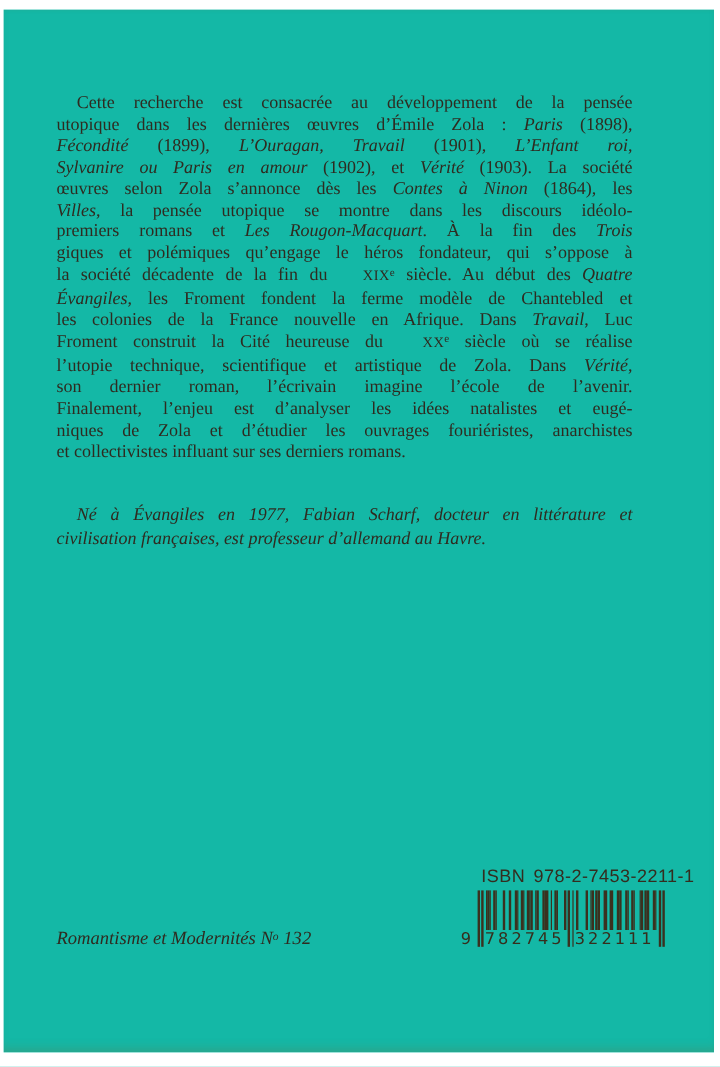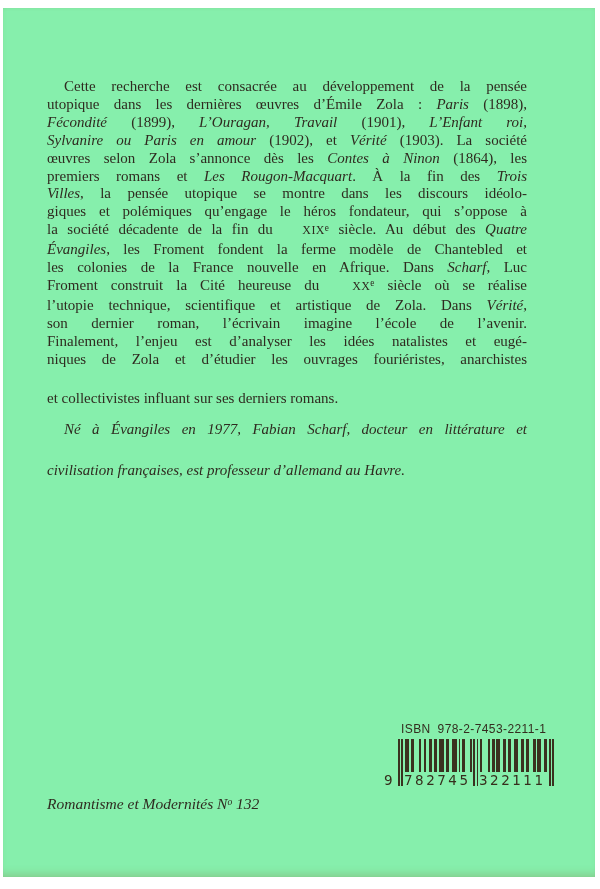--- a/index.html
+++ b/index.html
@@ -2,40 +2,40 @@
 <html><head>
 <meta charset="utf-8">
 <style>
   html,body{margin:0;padding:0;}
   body{
     width:600px;height:889px;position:relative;background:#ffffff;
     font-family:"Liberation Serif","DejaVu Serif",serif;overflow:hidden;
   }
   .cover{
     position:absolute;left:3px;top:8px;width:592px;height:869px;
-    background:#86efac;
+    background:#14b8a6;
     box-shadow:inset 0 -8px 10px -6px rgba(130,95,40,.28), inset 0 2px 4px -3px rgba(130,95,40,.18);
   }
   
   .textblock{position:absolute;color:#2f2b20;}
   .abstract{left:44px;top:70px;width:480px;font-size:15px;line-height:17.9px;}
   .bio{left:44px;top:412px;width:480px;font-size:15px;line-height:19.6px;}
   .series{left:44px;top:765px;width:300px;font-size:15.5px;line-height:19px;}
   .tline{text-align:justify;text-align-last:justify;white-space:nowrap;}
-  .tline.last{text-align-last:left;margin-top:21px;}
+  .tline.last{text-align-last:left;}
   .tline.indent{text-indent:17px;}
   .seg{}
   .i{font-style:italic;}
   .sc{font-size:.8em;letter-spacing:.4px;margin-left:20px;}
   .sup{font-size:.62em;position:relative;top:-.38em;}
   
   .isbn-area{position:absolute;left:395px;top:714px;width:180px;color:#342d1f;}
   .isbn-line{
     font-family:"Liberation Sans","DejaVu Sans",sans-serif;
-    font-size:12px;letter-spacing:.4px;margin:0 0 3px 3px;white-space:nowrap;
+    font-size:15px;letter-spacing:.4px;margin:0 0 3px 3px;white-space:nowrap;
   }
   .isbn-line .num{margin-left:7px;}
   .barcode{position:relative;display:flex;align-items:flex-start;width:157px;height:50px;}
   .module{flex:0 0 auto;width:1.65px;height:33px;}
   .module.bar{background:#3a311f;}
   .module.guard.bar{height:47px;}
   .bc-digit{
     position:absolute;top:33px;
     font-family:"DejaVu Sans","Liberation Sans",sans-serif;
     font-size:13.5px;color:#362e1c;white-space:nowrap;
@@ -48,26 +48,26 @@
 <body>
 
 <div class="cover">
 
   <div class="textblock abstract">
       <div class="tline indent"><span class="seg">Cette recherche est consacrée au développement de la pensée</span></div>
       <div class="tline"><span class="seg">utopique dans les dernières œuvres d’Émile Zola : </span><span class="seg i">Paris</span><span class="seg"> (1898),</span></div>
       <div class="tline"><span class="seg i">Fécondité</span><span class="seg"> (1899), </span><span class="seg i">L’Ouragan, Travail</span><span class="seg"> (1901), </span><span class="seg i">L’Enfant roi</span><span class="seg">,</span></div>
       <div class="tline"><span class="seg i">Sylvanire ou Paris en amour</span><span class="seg"> (1902), et </span><span class="seg i">Vérité</span><span class="seg"> (1903). La société</span></div>
       <div class="tline"><span class="seg">œuvres selon Zola s’annonce dès les </span><span class="seg i">Contes à Ninon</span><span class="seg"> (1864), les</span></div>
+      <div class="tline"><span class="seg i">Villes</span><span class="seg">, la pensée utopique se montre dans les discours idéolo-</span></div>
       <div class="tline"><span class="seg">premiers romans et </span><span class="seg i">Les Rougon-Macquart</span><span class="seg">. À la fin des </span><span class="seg i">Trois</span></div>
-      <div class="tline"><span class="seg i">Villes</span><span class="seg">, la pensée utopique se montre dans les discours idéolo-</span></div>
       <div class="tline"><span class="seg">giques et polémiques qu’engage le héros fondateur, qui s’oppose à</span></div>
       <div class="tline"><span class="seg">la société décadente de la fin du </span><span class="seg sc">XIX</span><span class="seg sup">e</span><span class="seg"> siècle. Au début des </span><span class="seg i">Quatre</span></div>
       <div class="tline"><span class="seg i">Évangiles</span><span class="seg">, les Froment fondent la ferme modèle de Chantebled et</span></div>
-      <div class="tline"><span class="seg">les colonies de la France nouvelle en Afrique. Dans </span><span class="seg i">Scharf</span><span class="seg">, Luc</span></div>
+      <div class="tline"><span class="seg">les colonies de la France nouvelle en Afrique. Dans </span><span class="seg i">Travail</span><span class="seg">, Luc</span></div>
       <div class="tline"><span class="seg">Froment construit la Cité heureuse du </span><span class="seg sc">XX</span><span class="seg sup">e</span><span class="seg"> siècle où se réalise</span></div>
       <div class="tline"><span class="seg">l’utopie technique, scientifique et artistique de Zola. Dans </span><span class="seg i">Vérité</span><span class="seg">,</span></div>
       <div class="tline"><span class="seg">son dernier roman, l’écrivain imagine l’école de l’avenir.</span></div>
       <div class="tline"><span class="seg">Finalement, l’enjeu est d’analyser les idées natalistes et eugé-</span></div>
       <div class="tline"><span class="seg">niques de Zola et d’étudier les ouvrages fouriéristes, anarchistes</span></div>
       <div class="tline last"><span class="seg">et collectivistes influant sur ses derniers romans.</span></div>
     </div>
 
   <div class="textblock bio">
       <div class="tline indent"><span class="seg i">Né à Évangiles en 1977, Fabian Scharf, docteur en littérature et</span></div>

